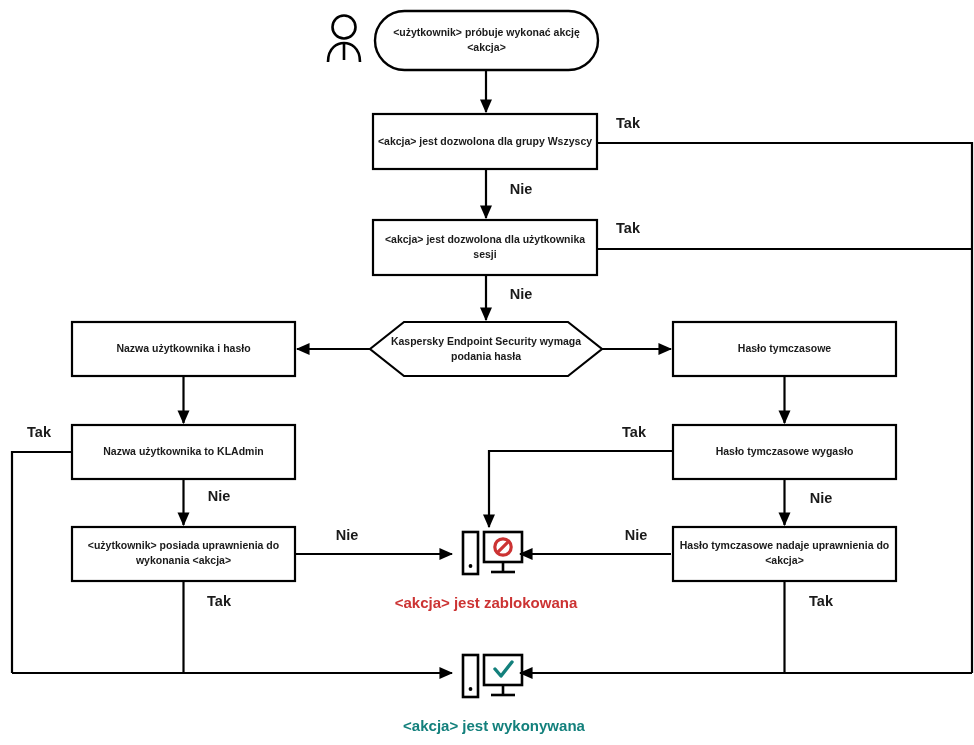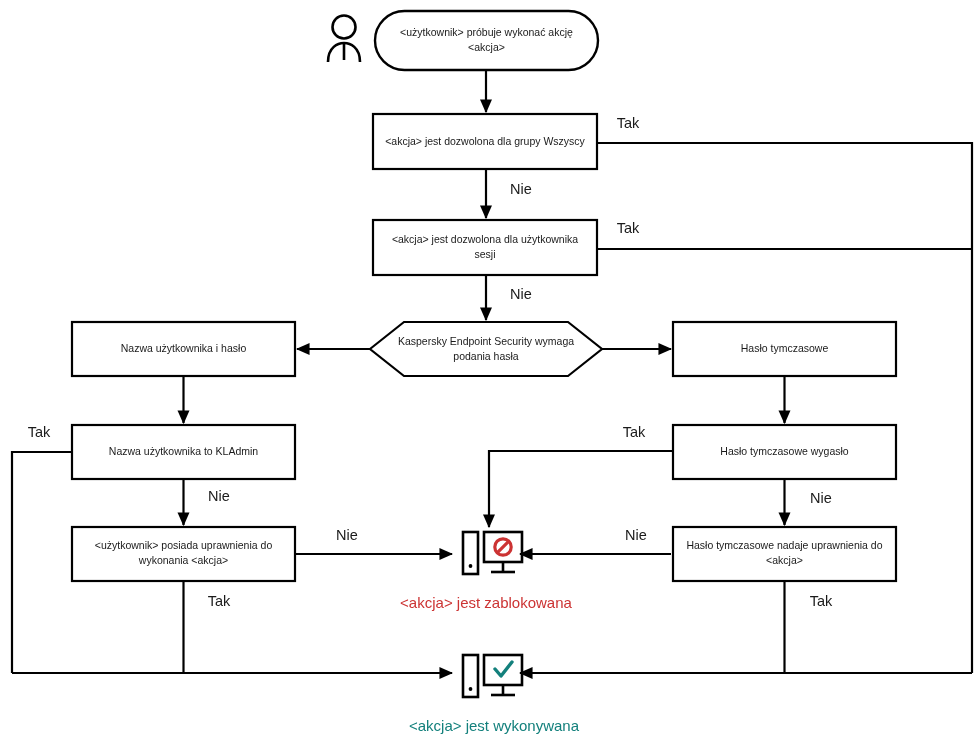--- a/index.html
+++ b/index.html
@@ -10,20 +10,21 @@
   body {
     width: 974px;
     height: 745px;
     font-family: "Liberation Sans", sans-serif;
     overflow: hidden;
   }
   #diagram-root {
     position: relative;
     width: 974px;
     height: 745px;
+    font-weight: bold;
   }
   svg.flow {
     display: block;
     width: 974px;
     height: 745px;
   }
   .node-box {
     fill: #ffffff;
     stroke: #000000;
     stroke-width: 2.2;

